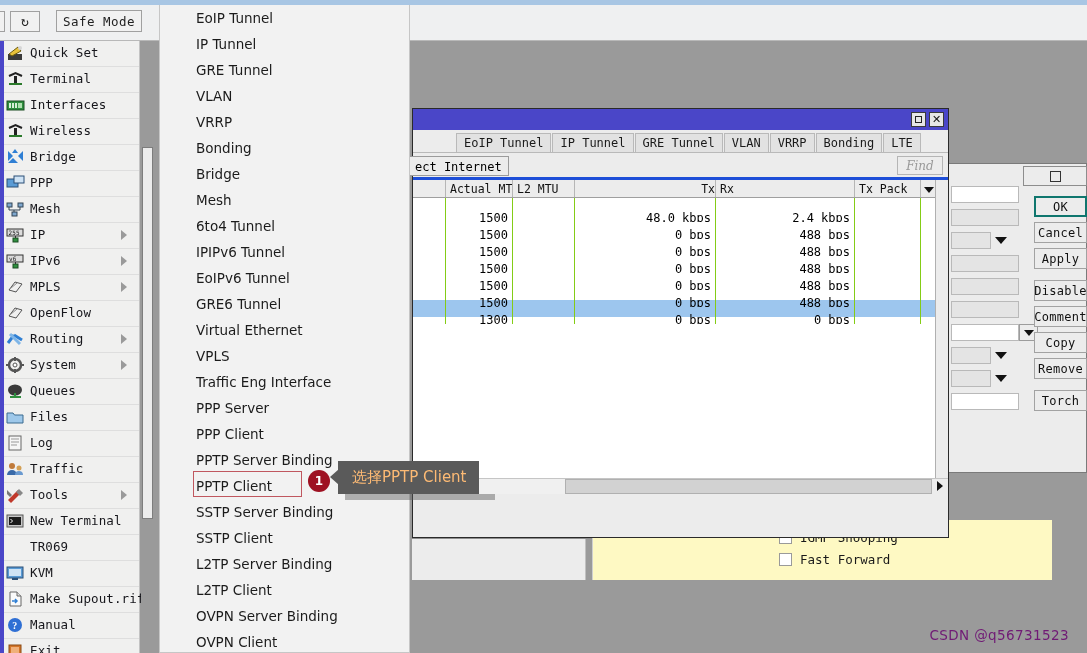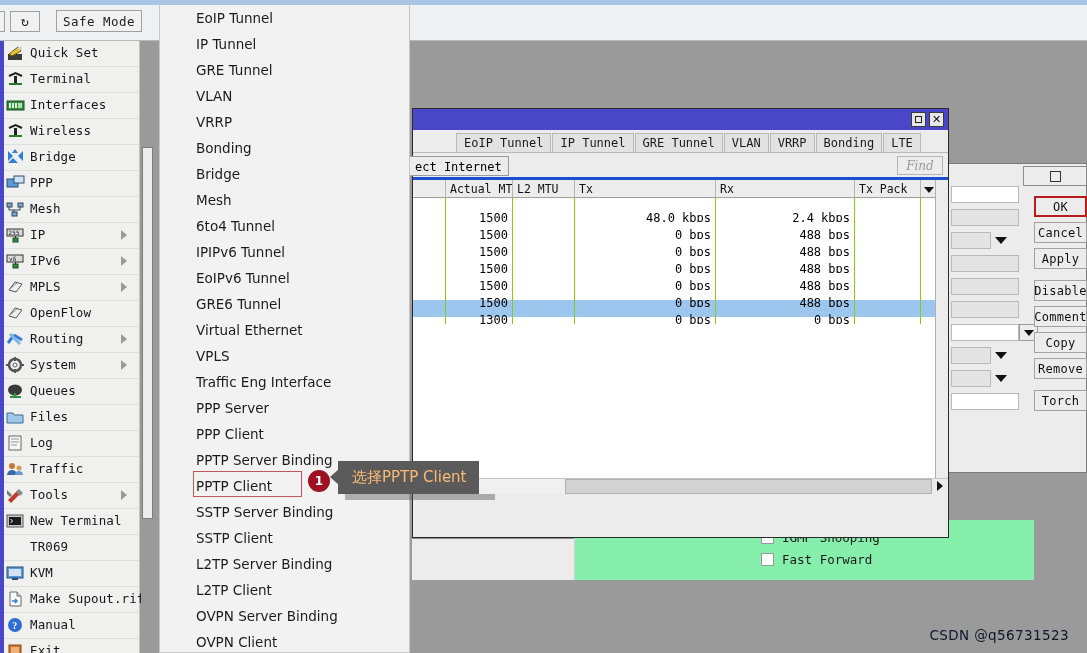--- a/index.html
+++ b/index.html
@@ -241,34 +241,34 @@
   .btn-col {
     position: absolute; left: 1034px; top: 196px; width: 53px; z-index: 30;
   }
   .dlg-btn {
     height: 21px; margin-bottom: 5px; background: #ececec;
     border: 1px solid #a2a2a2;
     display: flex; align-items: center; justify-content: center;
     font-size: 12px; font-family: "DejaVu Sans Mono", monospace; color: #111;
     letter-spacing: .3px;
   }
-  .dlg-btn.primary { border: 2px solid #b91c1c; }
+  .dlg-btn.primary { border: 2px solid #0f766e; }
   .btn-gap { height: 6px; }
 
   .props-titlebar {
     position: absolute; left: 1023px; top: 166px; width: 64px; height: 20px;
     background: #ececec; border: 1px solid #8d8d8d; z-index: 29;
     display:flex;align-items:center;justify-content:center;
   }
   .props-titlebar .sq2 { width:11px;height:11px;border:1.5px solid #333; background:#ececec;}
 
   
   .chk-panel {
-    position: absolute; left: 574px; top: 520px; width: 460px; height: 60px;
-    background: #86efac; border-left: 1px solid #cfcfcf; z-index: 11;
+    position: absolute; left: 592px; top: 520px; width: 460px; height: 60px;
+    background: #fef9c3; border-left: 1px solid #cfcfcf; z-index: 11;
   }
   .chk-row {
     position: absolute; display: flex; align-items: center;
     font-size: 12.5px; font-family: "DejaVu Sans Mono", monospace; color: #1a1a1a;
   }
   .chk-box {
     width: 13px; height: 13px; border: 1px solid #9a9a9a; background: #fff;
     margin-right: 8px;
   }
   .chk-igmp { left: 186px; top: 10px; }
@@ -279,21 +279,21 @@
   .bottom-white {
     position: absolute; left: 412px; top: 520px; width: 173px; height: 60px;
     background: #ececec; z-index: 10;
   }
   .bottom-line { position:absolute; left:412px; top:537px; width:537px; height:2px; background:#8e8e8e; z-index: 11;}
 
   
   .watermark {
     position: absolute; right: 18px; bottom: 10px;
     font-family: "DejaVu Sans", sans-serif; font-size: 13.5px;
-    color: #0f172a; letter-spacing: .4px; z-index: 70;
+    color: #701a75; letter-spacing: .4px; z-index: 70;
   }
 </style>
 </head>
 <body>
 
 <div id="root">
 
   <div class="desktop-top-strip"></div>
   <div class="desktop-toolbar"></div>
   <div class="gray-bg"></div>
@@ -571,21 +571,21 @@
     <div class="iface-toolbar">
       <div class="tool-chip">ect Internet</div>
       <div class="find-box">Find</div>
     </div>
 
     <div class="tbl-wrap">
       <div class="tbl-head" id="tbl-head">
           <div class="th" style="width: 33px;"></div>
           <div class="th" style="width: 67px;">Actual MTU</div>
           <div class="th" style="width: 62px;">L2 MTU</div>
-          <div class="th" style="width: 141px;">Tx</div>
+          <div class="th" style="width: 141px; text-align: right;">Tx</div>
           <div class="th" style="width: 139px;">Rx</div>
           <div class="th" style="width: 66px;">Tx Pack</div>
           <div class="th th-sort">
             <span class="caret"></span>
           </div>
         </div>
       <div id="tbl-body">
           <div class="tbl-row">
             <div class="td " style="width: 33px;"></div>
             <div class="td num" style="width: 67px;">1500</div>

